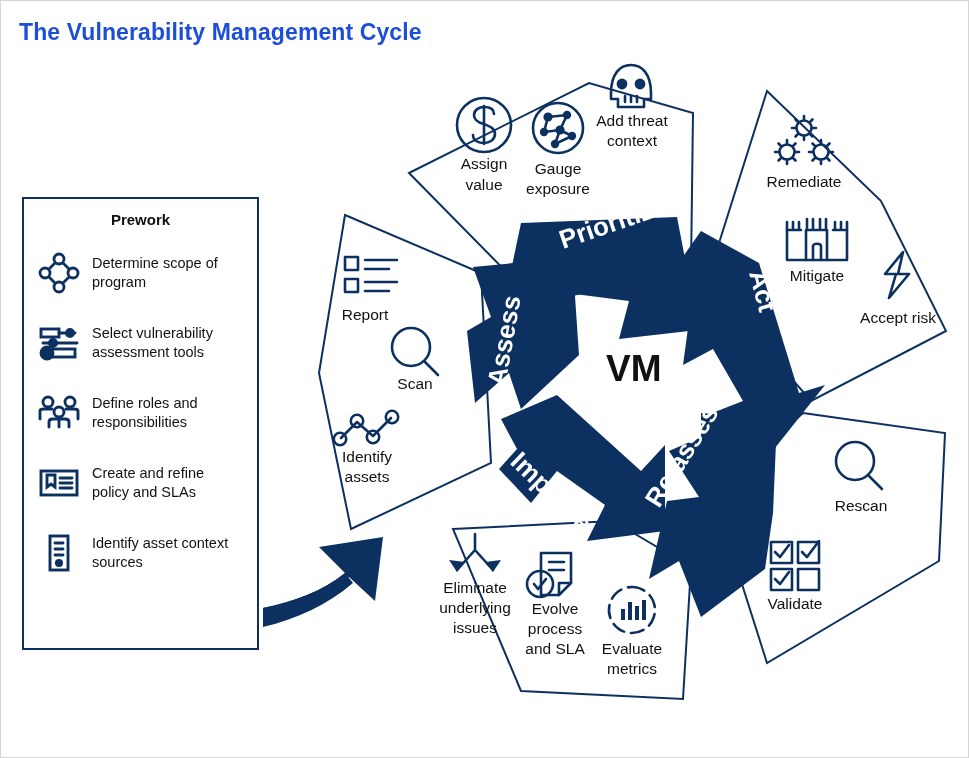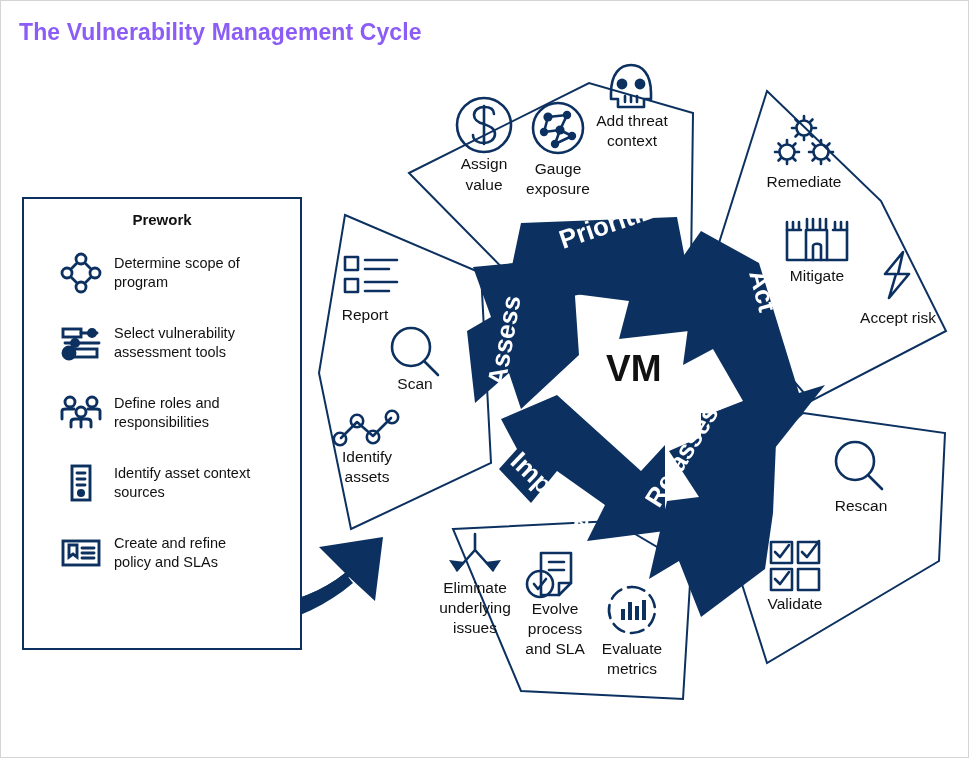--- a/index.html
+++ b/index.html
@@ -19,45 +19,44 @@
     border: 1px solid #d4d4d4;
     box-sizing: border-box;
     overflow: hidden;
   }
   #page-title {
     position: absolute;
     left: 18px;
     top: 18px;
     font-size: 23px;
     font-weight: bold;
-    color: #8b5cf6;
+    color: #1d4ed8;
     letter-spacing: 0.1px;
     font-family: "Liberation Sans", sans-serif;
   }
   
   #prework-panel {
     position: absolute;
     left: 21px;
     top: 196px;
-    width: 280px;
+    width: 237px;
     height: 453px;
     border: 2px solid #0c3160;
     box-sizing: border-box;
     background: #ffffff;
   }
   #prework-heading {
     text-align: center;
     font-size: 15px;
     font-weight: bold;
     color: #111111;
     margin-top: 12px;
   }
   .prework-list {
     margin-top: 10px;
-    margin-left: 22px;
   }
   .prework-item {
     display: flex;
     align-items: center;
     height: 70px;
     padding-left: 12px;
   }
   .prework-icon {
     width: 46px;
     min-width: 46px;
@@ -349,38 +348,38 @@
             </g>
           </svg>
         </div>
         <div class="prework-text">Define roles and responsibilities</div>
       </div>
 
       <div class="prework-item">
         <div class="prework-icon">
           <svg width="44" height="44" viewBox="0 0 44 44">
             <g stroke="#0c3160" stroke-width="2.9" fill="none" stroke-linecap="round">
+              <rect x="4" y="10" width="36" height="24"></rect>
+              <path d="M 10,14 L 18,14 L 18,26 L 14,23 L 10,26 Z"></path>
+              <path d="M 23,17 L 35,17 M 23,22 L 35,22 M 23,27 L 35,27"></path>
+            </g>
+          </svg>
+        </div>
+        <div class="prework-text">Create and refine policy and SLAs</div>
+      </div>
+
+      <div class="prework-item">
+        <div class="prework-icon">
+          <svg width="44" height="44" viewBox="0 0 44 44">
+            <g stroke="#0c3160" stroke-width="2.9" fill="none" stroke-linecap="round">
               <rect x="13" y="5" width="18" height="34"></rect>
               <path d="M 18,12 L 26,12 M 18,18 L 26,18 M 18,24 L 26,24"></path>
               <circle cx="22" cy="32" r="2.6" fill="#0c3160"></circle>
             </g>
           </svg>
         </div>
         <div class="prework-text">Identify asset context sources</div>
       </div>
 
-      <div class="prework-item">
-        <div class="prework-icon">
-          <svg width="44" height="44" viewBox="0 0 44 44">
-            <g stroke="#0c3160" stroke-width="2.9" fill="none" stroke-linecap="round">
-              <rect x="4" y="10" width="36" height="24"></rect>
-              <path d="M 10,14 L 18,14 L 18,26 L 14,23 L 10,26 Z"></path>
-              <path d="M 23,17 L 35,17 M 23,22 L 35,22 M 23,27 L 35,27"></path>
-            </g>
-          </svg>
-        </div>
-        <div class="prework-text">Create and refine policy and SLAs</div>
-      </div>
-
     </div>
   </div>
 
 </div>
 
 </body></html>

